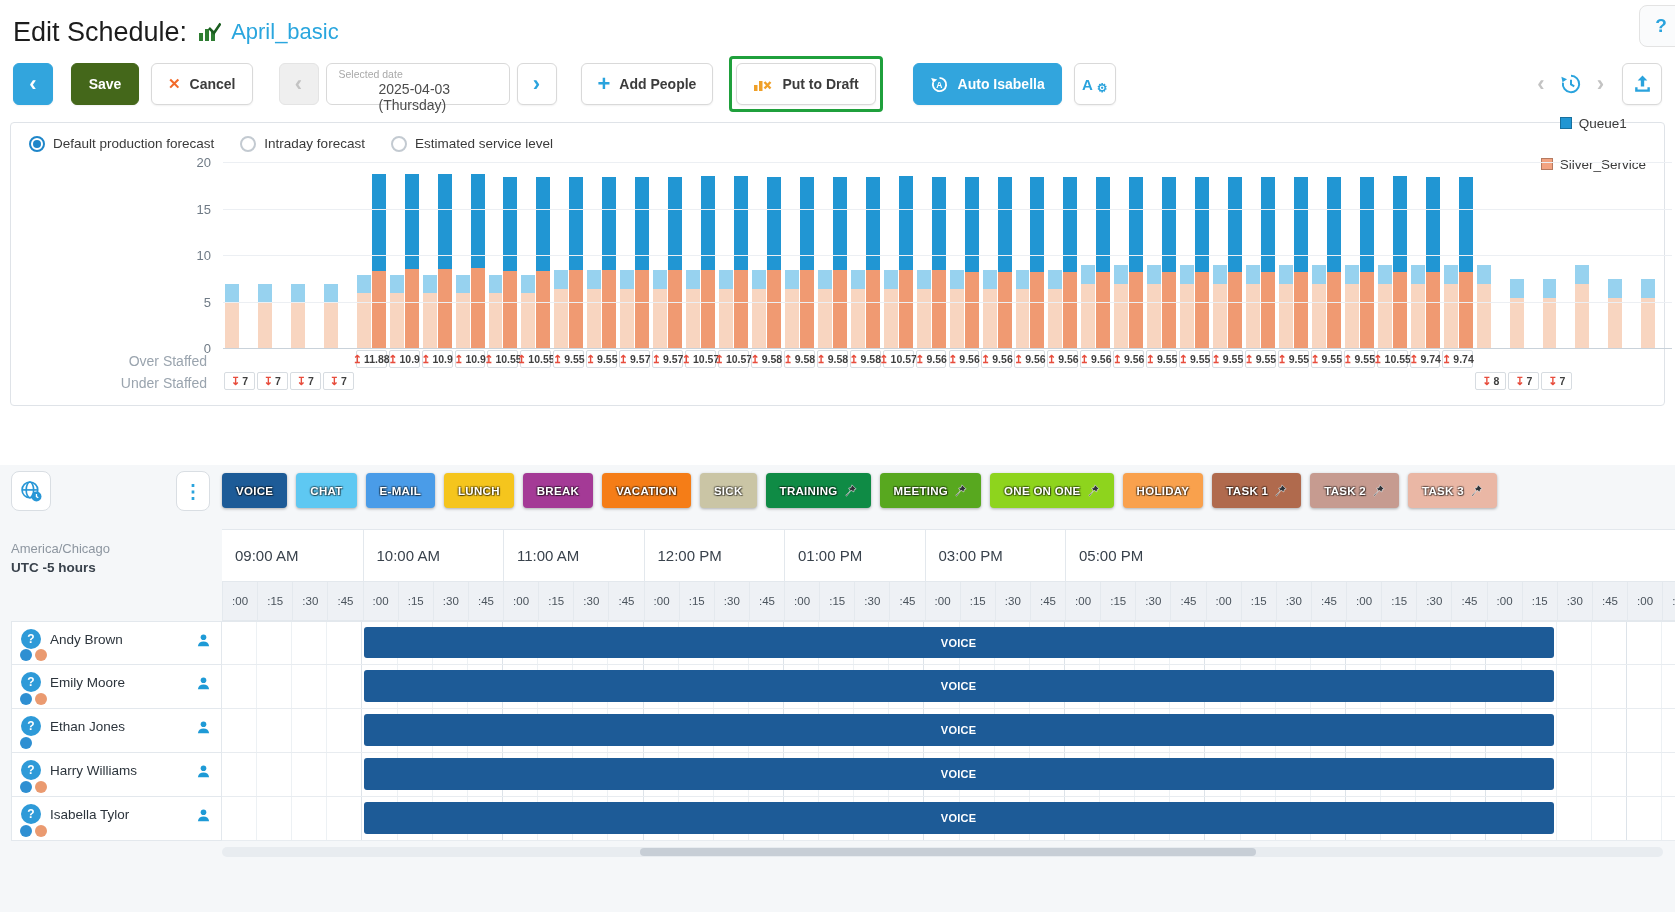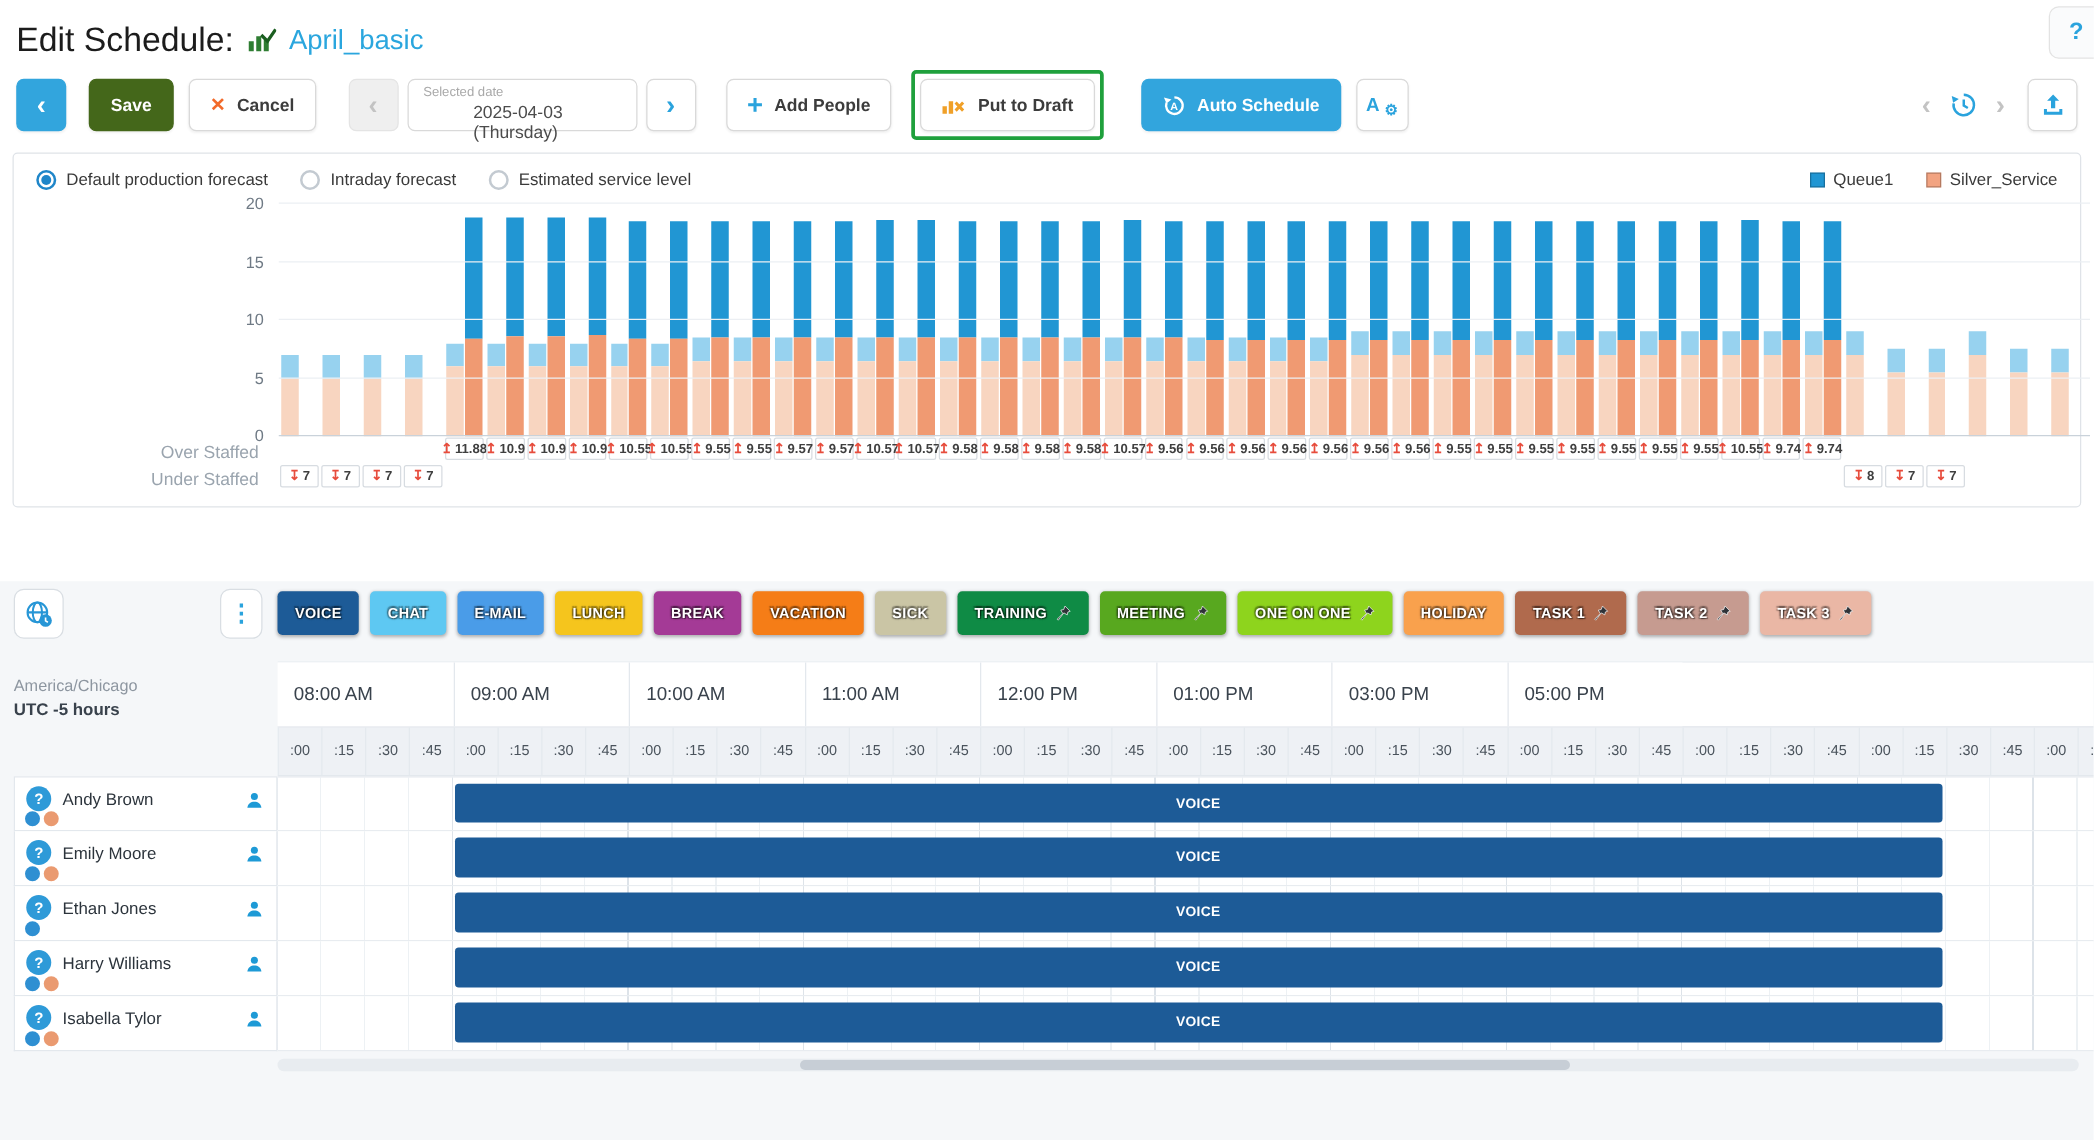--- a/index.html
+++ b/index.html
@@ -50,21 +50,21 @@
   .gear { font-size:12px; margin-left:-5px; margin-top:8px; }
   .toolbar-right { margin-left:auto; display:flex; align-items:center; gap:10px; }
   .icon-btn { background:none; border:none; cursor:pointer; padding:2px; display:flex; align-items:center; }
   
   .chart-card { margin:14px 10px 0 10px; height:284px; border:1px solid #dfe3e8; border-radius:4px; background:#fff; }
   .chart-top { display:flex; align-items:center; padding:9px 18px 0 18px; height:32px; }
   .radio-item { display:flex; align-items:center; gap:8px; margin-right:26px; cursor:pointer; font-size:13.5px; color:#3a3a3a; }
   .radio { width:16px; height:16px; border-radius:50%; border:2px solid #c3cad1; background:#fff; flex:none; }
   .radio.sel { border-color:#1f86c9; }
   .radio.sel::after { content:''; display:block; width:8px; height:8px; margin:2px; border-radius:50%; background:#1f86c9; }
-  .legend { margin-left:auto; display:flex; align-items:center; gap:26px; }
+  .legend { margin-left:auto; display:flex; align-items:center; gap:26px;flex-direction:column; }
   .legend-item { display:flex; align-items:center; gap:7px; font-size:13.5px; color:#3a3a3a; }
   .legend-swatch { width:12px; height:12px; border:1px solid rgba(0,0,0,.25); }
   .plot-wrap { position:relative; margin-left:212px; width:1449px; height:190px; margin-top:4px; }
   .gridline { position:absolute; left:0; right:0; height:1px; background:#eceff3; }
   .gridline.base { background:#c9d2da; }
   .y-label { position:absolute; left:-50px; width:38px; text-align:right; font-size:13px; color:#6f7a85; }
   .bars { position:absolute; left:0; right:0; bottom:0; top:0; display:flex; align-items:flex-end; }
   .bar-group { flex:1 1 0; height:100%; display:flex; align-items:flex-end; padding:0 1.5px; }
   .slot { flex:1 1 0; display:flex; flex-direction:column; justify-content:flex-end; padding:0 0.5px; }
   .seg { width:100%; }
@@ -189,21 +189,21 @@
     </button>
   </div>
   <button class="btn btn-blue-solid auto-sched">
     <span>
       <svg width="19" height="19" viewBox="0 0 20 20">
         <path d="M10 3a7 7 0 1 1-6.6 4.6" fill="none" stroke="#fff" stroke-width="2"></path>
         <path d="M1.2 3.2l2.2 5 4.2-3.4z" fill="#fff"></path>
         <text x="6.6" y="13.5" font-size="9" font-weight="bold" fill="#fff" font-family="Liberation Sans, sans-serif">A</text>
       </svg>
     </span>
-    <span>Auto Schedule</span>
+    <span>Auto Isabella</span>
   </button>
   <button class="btn act-settings">
     <span>A</span>
     <span class="gear">⚙</span>
   </button>
   <div class="toolbar-right">
     <button class="icon-btn">
       <span class="chev chev-gray">‹</span>
     </button>
     <button class="icon-btn">
@@ -934,23 +934,20 @@
       </div>
   </div>
 
   <div class="tz">
     <div class="region">America/Chicago</div>
     <div class="offset">UTC -5 hours</div>
   </div>
 
   <div class="grid-head">
     <div class="hours-row" id="hours-row">
-        <div class="hour-cell">
-          <span>08:00 AM</span>
-        </div>
         <div class="hour-cell">
           <span>09:00 AM</span>
         </div>
         <div class="hour-cell">
           <span>10:00 AM</span>
         </div>
         <div class="hour-cell">
           <span>11:00 AM</span>
         </div>
         <div class="hour-cell">

